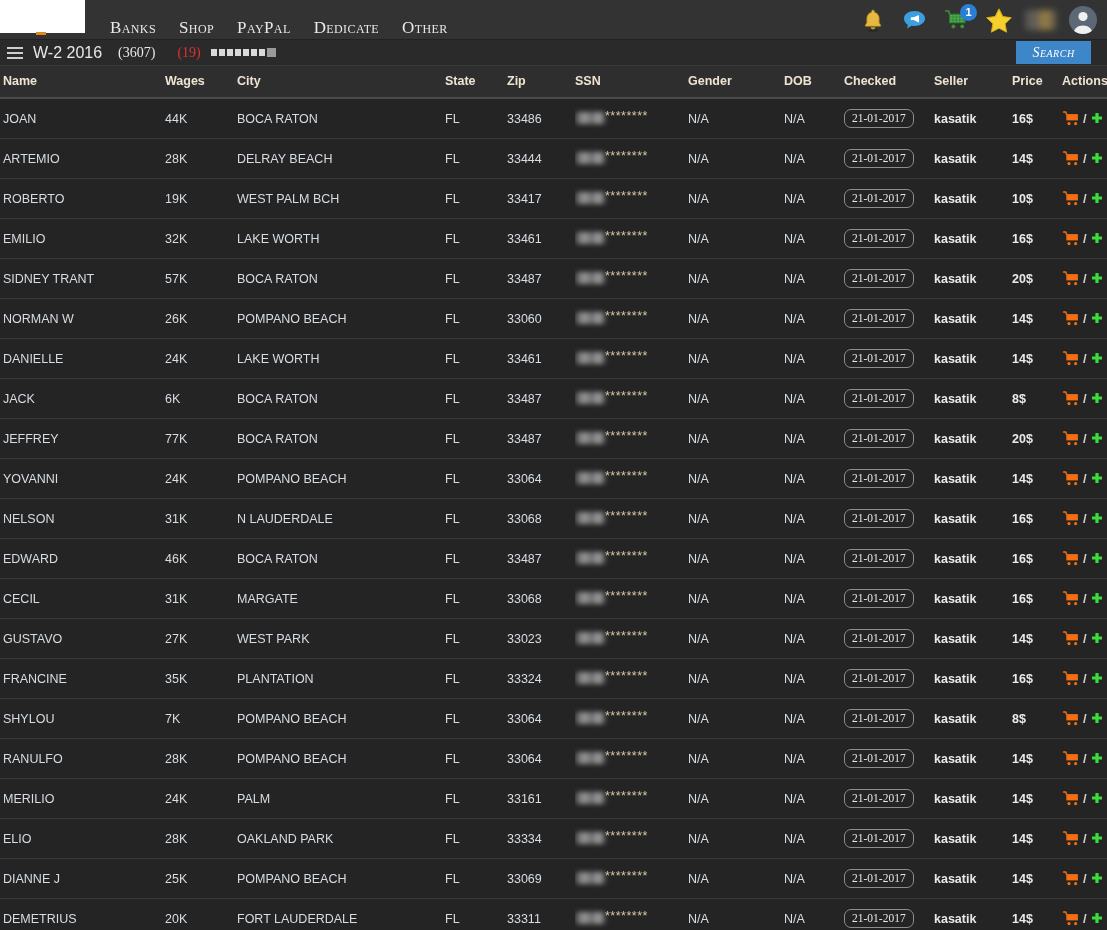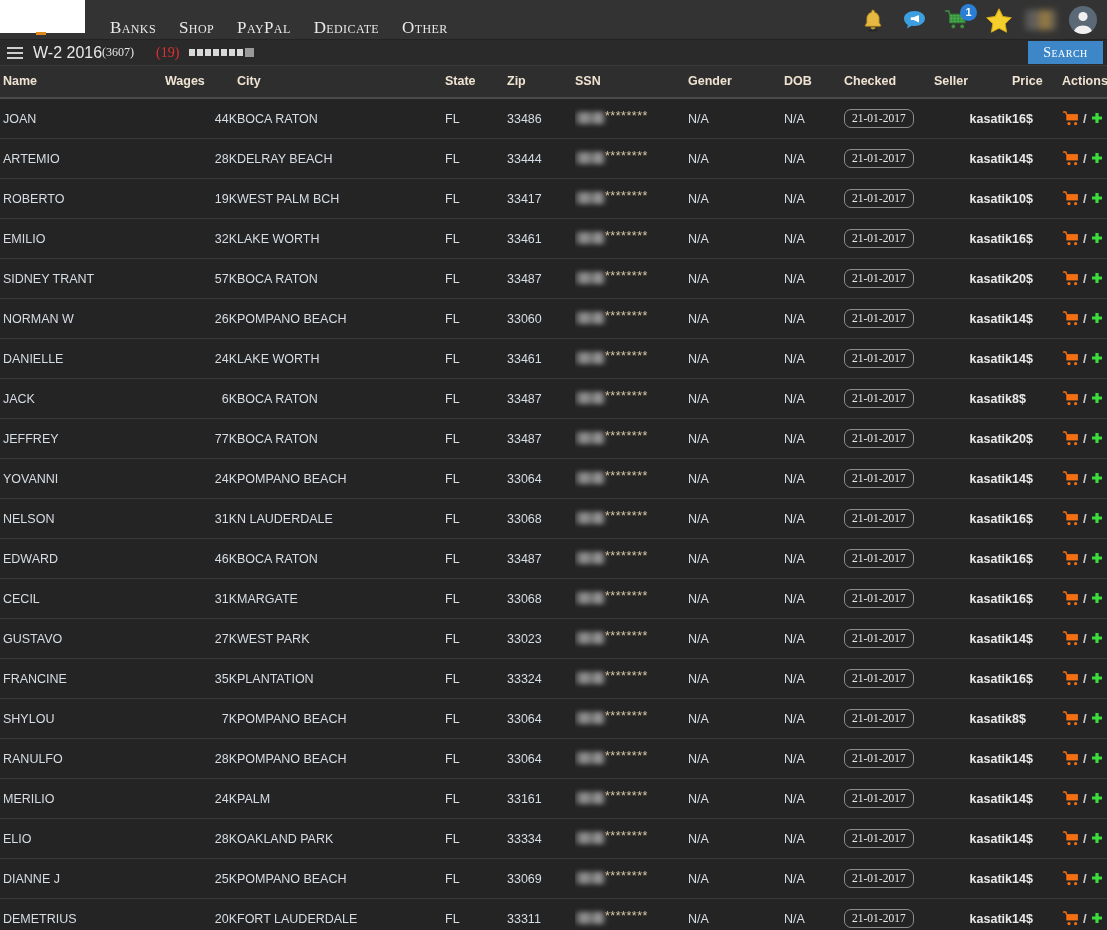--- a/index.html
+++ b/index.html
@@ -113,23 +113,23 @@
   }
   .burger i { display:block; height: 2px; background: #cfcfcf; }
   .subbar-title {
     font-family: Liberation Sans, sans-serif;
     font-size: 16px;
     color: #e8e8e8;
     white-space: nowrap;
   }
   .subbar-count {
     font-family: "Liberation Serif", serif;
-    font-size: 12px;
+    font-size: 14px;
     color: #e8e8e8;
-    margin-left: 0;
+    margin-left: 16px;
   }
   .subbar-new {
     font-family: "Liberation Serif", serif;
     font-size: 14px;
     color: #e03030;
     margin-left: 22px;
   }
   .masked-blocks {
     margin-left: 10px;
     display: flex;
@@ -138,30 +138,31 @@
   }
   .masked-blocks i {
     display: block;
     width: 6px; height: 7px;
     background: #d9d9d9;
   }
   .masked-blocks i:last-child { background: #9a9a9a; width: 9px; height: 9px; }
 
   .search-button {
     position: absolute;
-    right: 4px; top: 1px;
+    right: 16px; top: 1px;
     width: 75px; height: 23px;
     background: #3d87c9;
     border: none;
     color: #ffffff;
     font-family: "Liberation Serif", serif;
     font-variant: small-caps;
     font-size: 14px;
     letter-spacing: .5px;
     cursor: pointer;
+    font-style: italic;
   }
 
   
   .table-wrap { background: #222222; }
   table.grid {
     width: 1107px;
     border-collapse: collapse;
     table-layout: fixed;
   }
   table.grid thead th {
@@ -178,29 +179,29 @@
     color: #d6dde4;
     font-size: 12.5px;
     padding: 10px 0 10px 0;
     border-bottom: 1px solid #3a3a3a;
     background: #242424;
     white-space: nowrap;
     overflow: hidden;
   }
   
   .c-name   { width: 165px; padding-left: 3px !important; }
-  .c-wages  { width: 72px; text-align: right; }
+  .c-wages  { width: 72px; }
   .c-city   { width: 208px; }
   .c-state  { width: 62px; }
   .c-zip    { width: 68px; }
   .c-ssn    { width: 113px; }
   .c-gender { width: 96px; }
   .c-dob    { width: 60px; }
   .c-checked{ width: 90px; }
-  .c-seller { width: 78px; text-align: right; }
+  .c-seller { width: 78px; }
   .c-price  { width: 50px; }
   .c-actions{ width: 45px; margin-top: 20px; }
 
   .ssn-cell { position: relative; height: 14px; }
   .ssn-blur {
     position: absolute; left: 0; top: 0;
     width: 31px; height: 12px;
     filter: blur(2.6px);
     background: linear-gradient(90deg,#4a4a4a 0%,#9a9a9a 28%,#6d6d6d 55%,#a5a5a5 78%,#3a3a3a 100%);
     border-radius: 2px;

